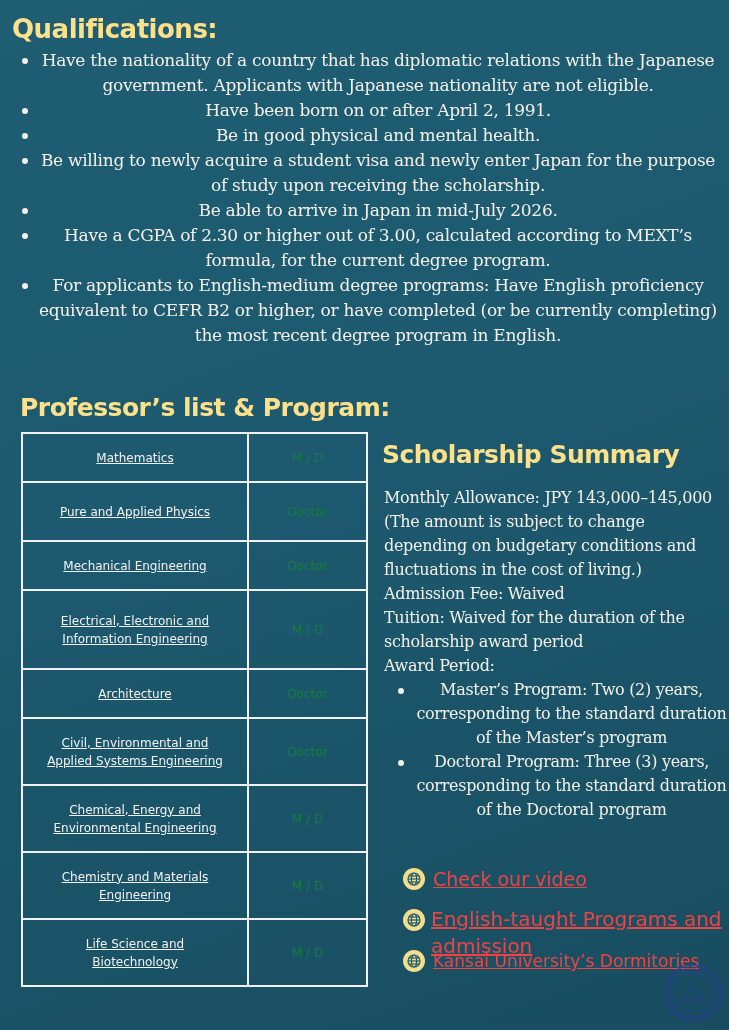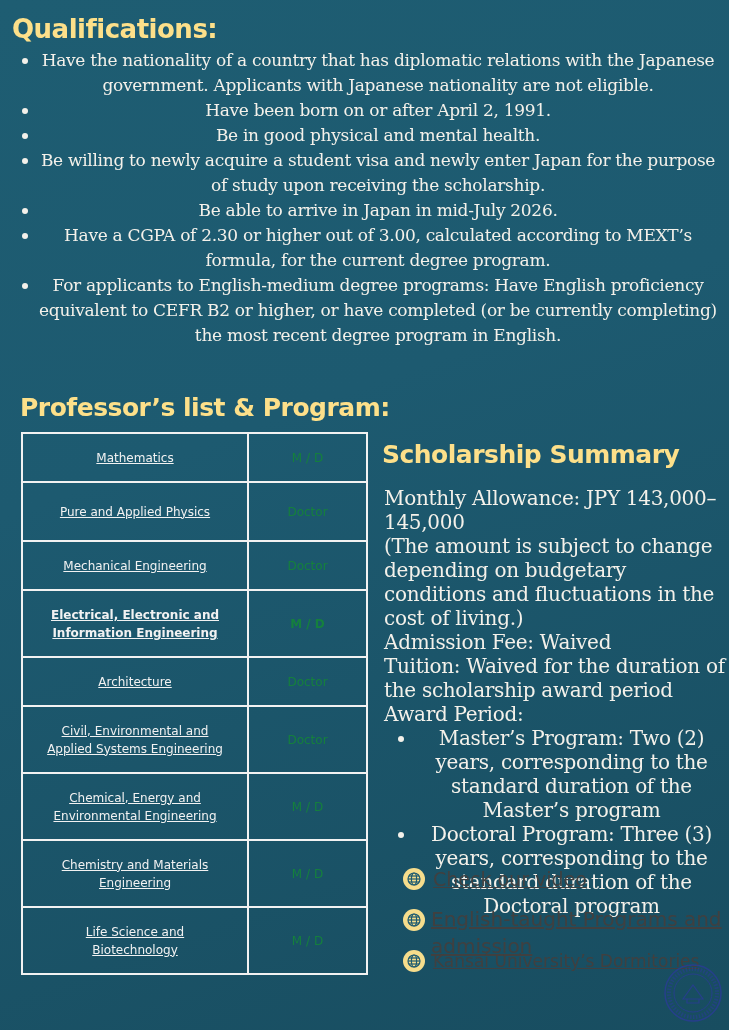--- a/index.html
+++ b/index.html
@@ -39,35 +39,35 @@
       border: 2px solid #f2f2f2;
       text-align: center; vertical-align: middle;
       padding: 0 6px; line-height: 18px;
     }
     table#programs td.name { width: 212px; }
     table#programs td.name a { color: #f2f2f2; text-decoration: underline; }
     table#programs td.deg { color: #15803d; }
     #sum-title { position: absolute; left: 382px; top: 440px; font-size: 25px; }
     #summary {
       position: absolute; left: 384px; top: 486px; width: 345px;
-      font-size: 20px; line-height: 24px; letter-spacing: -0.3px;
+      font-size: 16px; line-height: 24px; letter-spacing: -0.3px;
     }
     #summary p { margin: 0; }
     #award-list { margin-left: 30px !important; }
     #award-list li::before { left: -16px; top: 10px; }
     .link-row {
       position: absolute; left: 403px; display: flex; align-items: flex-start;
       font-family: "DejaVu Sans", sans-serif; color: #f4f1ea;
     }
     .globe {
       width: 22px; height: 22px; border-radius: 50%; background: #f6dd8c;
       display: flex; align-items: center; justify-content: center; flex: none;
       margin-right: 8px;
     }
-    .link-row a { color: #404040; }
+    .link-row a { color: #ef4444; }
     #link-0 { top: 866px; font-size: 19px; line-height: 26px; }
     #link-0 .globe { margin-top: 2px; }
     #link-1 { top: 906px; font-size: 20px; line-height: 27px; width: 320px; }
     #link-1 .globe { margin-top: 3px; margin-right: 6px; }
     #link-2 { top: 949px; font-size: 17px; line-height: 24px; }
     #link-2 .globe { margin-top: 1px; }
     #seal {
       position: absolute; left: 663px; top: 963px; width: 60px; height: 60px;
       opacity: 0.75;
     }
@@ -95,21 +95,21 @@
         <td class="deg">M / D</td>
       </tr>
       <tr style="height: 59px;">
         <td class="name"><a href="#"><span>Pure and Applied Physics</span></a></td>
         <td class="deg">Doctor</td>
       </tr>
       <tr style="height: 49px;">
         <td class="name"><a href="#"><span>Mechanical Engineering</span></a></td>
         <td class="deg">Doctor</td>
       </tr>
-      <tr style="height: 67px; font-weight: bold;">
+      <tr style="height: 79px;">
         <td class="name"><a href="#"><span>Electrical, Electronic and</span><br><span>Information Engineering</span></a></td>
         <td class="deg">M / D</td>
       </tr>
       <tr style="height: 49px;">
         <td class="name"><a href="#"><span>Architecture</span></a></td>
         <td class="deg">Doctor</td>
       </tr>
       <tr style="height: 67px;">
         <td class="name"><a href="#"><span>Civil, Environmental and</span><br><span>Applied Systems Engineering</span></a></td>
         <td class="deg">Doctor</td>

